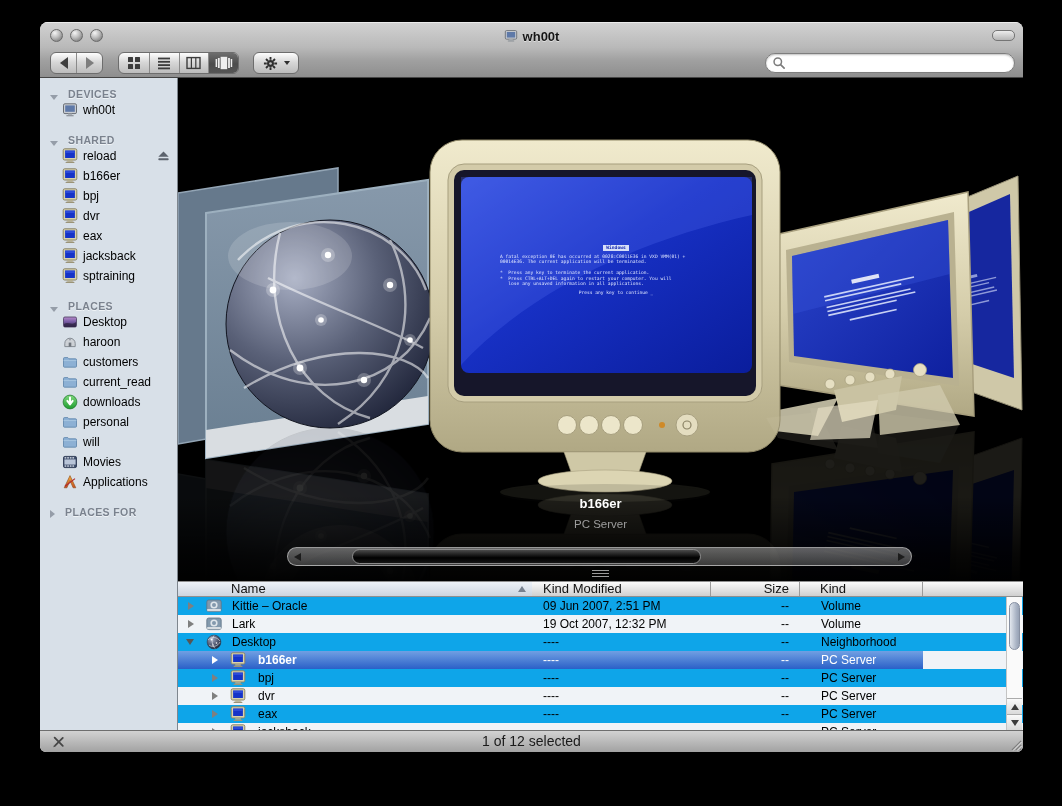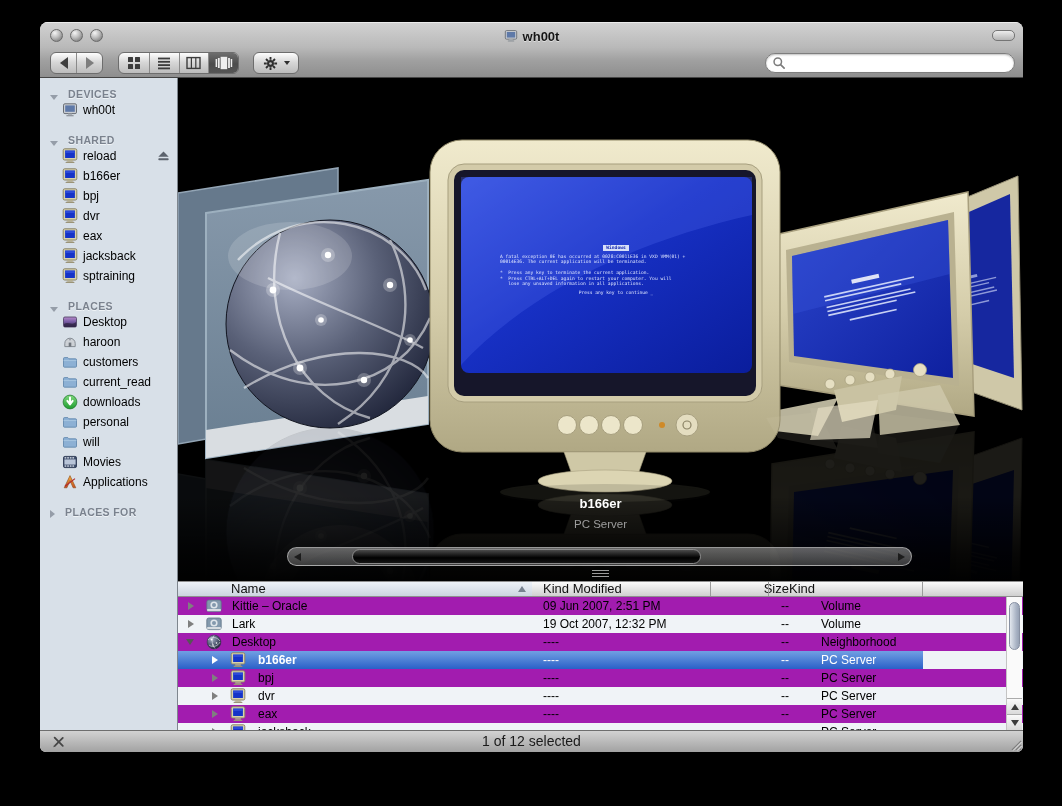--- a/index.html
+++ b/index.html
@@ -56,21 +56,21 @@
     font-family:"DejaVu Sans Mono",monospace;font-size:4.6px;line-height:5.5px}
   .bsod .bt{display:table;margin:0 auto 3px;background:#d8dff8;color:#1226ae;font-weight:bold;padding:0 3px}
   .bsod .bl{white-space:pre;min-height:5.5px}
   .bsod .bf{text-align:center;margin-top:3px}
   
   .lhdr{position:absolute;left:138px;top:559px;width:845px;height:16px;box-sizing:border-box;
     background:linear-gradient(#fbfbfb,#d0d0d0);border-top:1px solid #8f8f8f;border-bottom:1px solid #8f8f8f;font-size:13px;color:#111}
   .hcell{position:absolute;top:0;height:14px;line-height:14px;box-sizing:border-box}
   .hcell + .hcell{border-left:1px solid #9b9b9b}
   .sortup{position:absolute;left:340px;top:4px;width:0;height:0;border-bottom:6px solid #77818f;border-left:4px solid transparent;border-right:4px solid transparent}
-  .lbody{position:absolute;left:138px;top:575px;width:845px;height:133px;background:#a21caf;overflow:hidden}
+  .lbody{position:absolute;left:138px;top:575px;width:845px;height:133px;background:#0ea5e9;overflow:hidden}
   .lrow{position:absolute;left:0;width:845px;height:18px;font-size:12px;color:#000}
   .lrow.stripe{background:#f0f3f7}
   .lrow.sel{background-image:linear-gradient(#71a0e3,#2a60c8);background-size:745px 18px;background-repeat:no-repeat;
     background-color:#f0f3f7;color:#fff}
   .lrow.sel .c-name{font-weight:bold}
   .cell{position:absolute;top:2px;height:14px;line-height:14px;white-space:nowrap}
   .c-date{left:365px}.c-size{left:532px;width:79px;text-align:right}.c-kind{left:643px}
   .dtri{position:absolute;top:5px;width:0;height:0;border-left:6px solid #7f7f7f;border-top:4.5px solid transparent;border-bottom:4.5px solid transparent}
   .dtri.open{border-left:4.5px solid transparent;border-right:4.5px solid transparent;border-top:6px solid #565656;border-bottom:none;top:6px}
   .dtri.white{border-left-color:#fff}
@@ -551,21 +551,21 @@
       <span class="cfarrow-r"></span>
     </div>
     <div class="cfhandle"></div>
   </div>
 
   <div class="lhdr">
     <span class="hcell" style="left:0;width:354px;padding-left:53px;background:linear-gradient(#eef2f8,#ccd5e0)"><span>Name</span></span>
     <span class="sortup"></span>
     <span class="hcell" style="left:354px;width:178px;padding-left:11px"><span>Kind Modified</span></span>
     <span class="hcell" style="left:532px;width:91px;padding-right:12px;text-align:right"><span>Size</span></span>
-    <span class="hcell" style="left:590px;width:121px;padding-left:20px"><span>Kind</span></span>
+    <span class="hcell" style="left:621px;width:121px;padding-left:20px"><span>Kind</span></span>
     <span class="hcell" style="left:744px;width:101px"><span></span></span>
   </div>
 
   <div class="lbody">
     <div class="lrow" style="top:0">
       <span class="dtri" style="left:10px"></span>
       <svg class="rowic" style="left:28px">
           <use href="#sym-volume"></use>
         </svg>
       <span class="cell c-name" style="left:54px">Kittie – Oracle</span>

